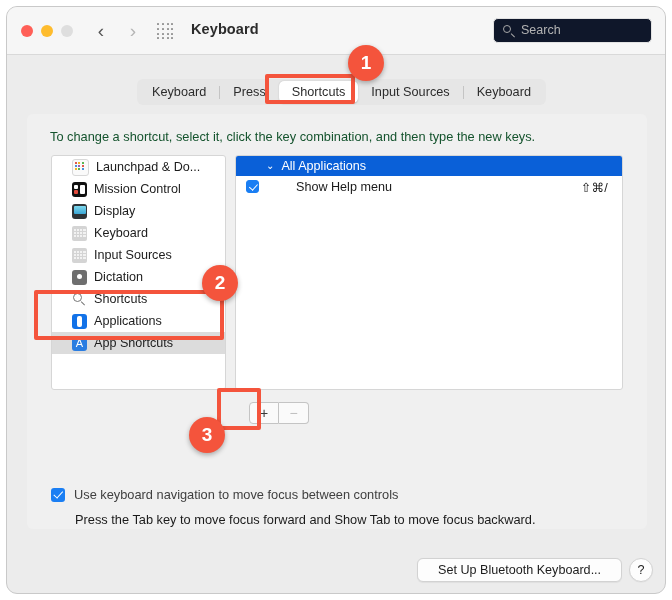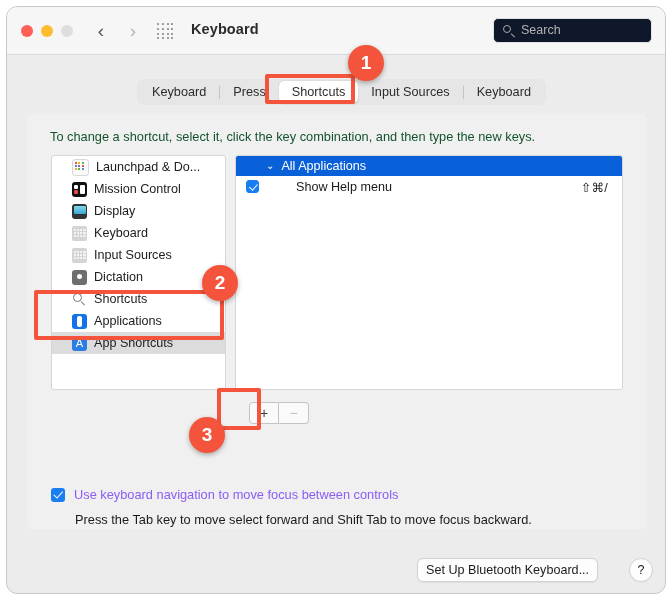--- a/index.html
+++ b/index.html
@@ -393,39 +393,39 @@
     content: '';
     position: absolute;
     left: 4.5px; top: 1.5px;
     width: 3.5px; height: 7.5px;
     border: solid #fff;
     border-width: 0 1.9px 1.9px 0;
     transform: rotate(42deg);
   }
   #kbnav-label {
     font-size: 12.8px;
-    color: #8b5cf6;
+    color: #404040;
     white-space: nowrap;
   }
   #kbnav-hint {
     position: absolute;
     left: 48px;
     top: 398px;
     font-size: 12.8px;
     color: #1b1b1b;
     white-space: nowrap;
   }
 
   
   #bluetooth-btn {
     position: absolute;
     left: 410px;
     top: 551px;
     height: 24px;
-    padding: 0 8px;
+    padding: 0 20px;
     background: #fdfdfd;
     border: 1px solid #d2d2d2;
     border-radius: 6px;
     font-size: 12.6px;
     line-height: 23px;
     color: #1c1c1c;
     box-sizing: border-box;
     white-space: nowrap;
     box-shadow: 0 0.5px 1px rgba(0,0,0,0.06);
   }
@@ -638,21 +638,21 @@
 
     <div id="plusminus">
       <div class="pmbtn left">+</div>
       <div class="pmbtn right">−</div>
     </div>
 
     <div id="kbnav-row">
       <span id="kbnav-check"></span>
       <span id="kbnav-label">Use keyboard navigation to move focus between controls</span>
     </div>
-    <div id="kbnav-hint">Press the Tab key to move select forward and Shift Tab to move focus backward.</div>
+    <div id="kbnav-hint">Press the Tab key to move focus forward and Show Tab to move focus backward.</div>
   </div>
 
   <div id="bluetooth-btn">Set Up Bluetooth Keyboard...</div>
   <div id="help-btn">?</div>
 
 </div>
 
 <div class="anno-box" style="left:265px; top:74px; width:90px; height:30px;"></div>
 <div class="anno-box" style="left:34px; top:290px; width:190px; height:50px;"></div>
 <div class="anno-box" style="left:217px; top:388px; width:44px; height:42px;"></div>

